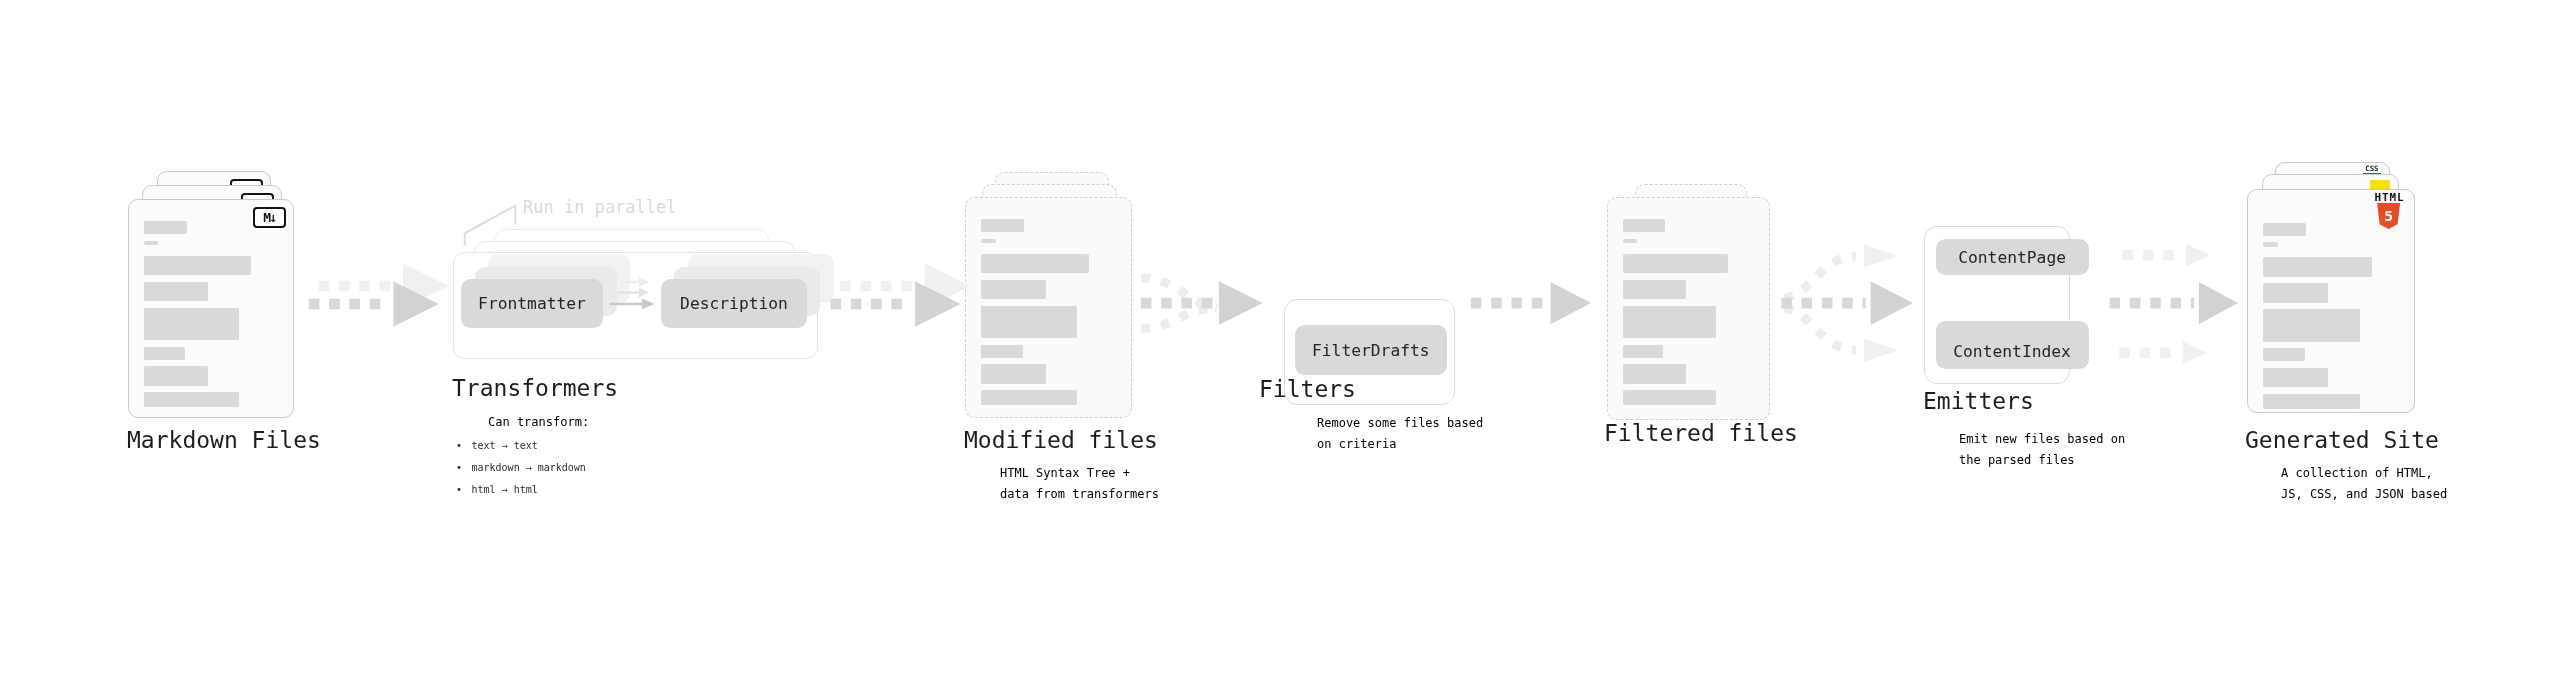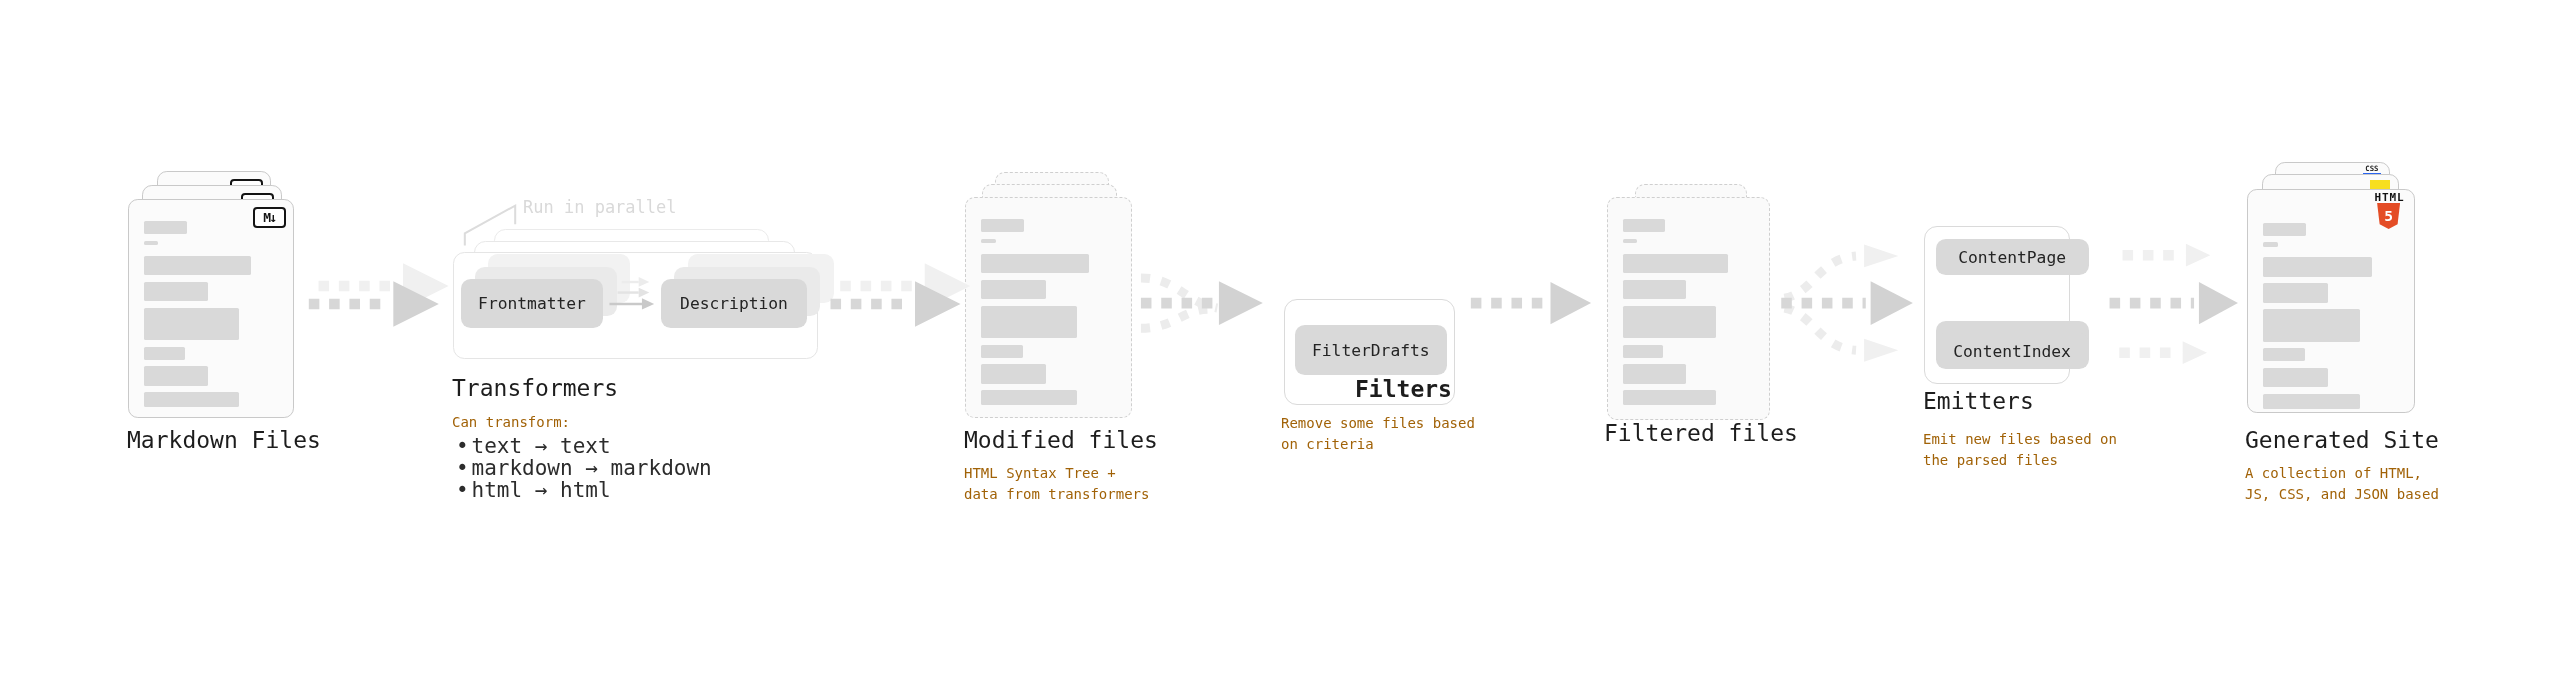--- a/index.html
+++ b/index.html
@@ -47,23 +47,23 @@
   .panel{position:absolute;background:#ffffff;border:1.6px solid #dadada;border-radius:13px;box-sizing:border-box;}
   .ghost{position:absolute;border-radius:9.8px;}
   .ghost.g1{background:#f2f2f2;}
   .ghost.g2{background:#eaeaea;}
   .pill{
     position:absolute;background:#d9d9d9;border-radius:9.8px;color:#242424;
     display:flex;align-items:center;justify-content:center;font-size:16.3px;
   }
   
   .sec-title{position:absolute;font-size:23px;color:#1d1d1d;white-space:nowrap;}
-  .sec-caption{position:absolute;font-size:14px;color:#a16207;line-height:21px;white-space:pre-line;}
+  .sec-caption{position:absolute;font-size:12px;color:#000000;line-height:21px;white-space:pre-line;margin-left:36px;}
   .callout{position:absolute;font-size:17px;color:#d9d9d9;white-space:nowrap;}
-  .bullets{position:absolute;font-size:21px;color:#2c2c2c;line-height:22px;}
+  .bullets{position:absolute;font-size:10px;color:#2c2c2c;line-height:22px;}
   .bullet{padding-left:19.5px;position:relative;white-space:nowrap;}
   .bullet::before{content:"\2022";position:absolute;left:4.1px;}
   
   svg.arrows{position:absolute;left:0;top:0;z-index:5;pointer-events:none;}
   .dash-dark{stroke:#d7d7d7;stroke-width:13;stroke-dasharray:13 12;fill:none;}
   .dash-light{stroke:#f0f0f0;stroke-width:13;stroke-dasharray:13 12;fill:none;}
   .dash-curve{stroke:#ececec;stroke-width:11;stroke-dasharray:11 14;fill:none;}
   .head-dark{fill:#d2d2d2;}
   .head-light{fill:#f0f0f0;}
   .leader{stroke:#dcdcdc;stroke-width:2.5;fill:none;}
@@ -199,21 +199,21 @@
     </div>
     <div class="sec-title" style="left:964px;top:427px;">Modified files</div>
     <div class="sec-caption" style="left:964px;top:463px;">HTML Syntax Tree +
 data from transformers</div>
   </section>
 
   <section>
     <div class="panel" style="left:1284px;top:254px;width:171px;height:106px;margin-top:45px;">
       <div class="pill" style="left:9.8px;top:25px;width:152px;height:50px;">FilterDrafts</div>
     </div>
-    <div class="sec-title" style="left:1355px;top:376px;font-weight:bold;">Filters</div>
+    <div class="sec-title" style="left:1259px;top:376px;">Filters</div>
     <div class="sec-caption" style="left:1281px;top:413px;">Remove some files based
 on criteria</div>
   </section>
 
   <section>
     <div class="card dashed" style="left:1635px;top:184px;width:112px;height:41px;"></div>
     <div class="card dashed" style="left:1607px;top:197px;width:163px;height:223px;">
       <div class="file-bars">
           <i></i>
           <i></i>

